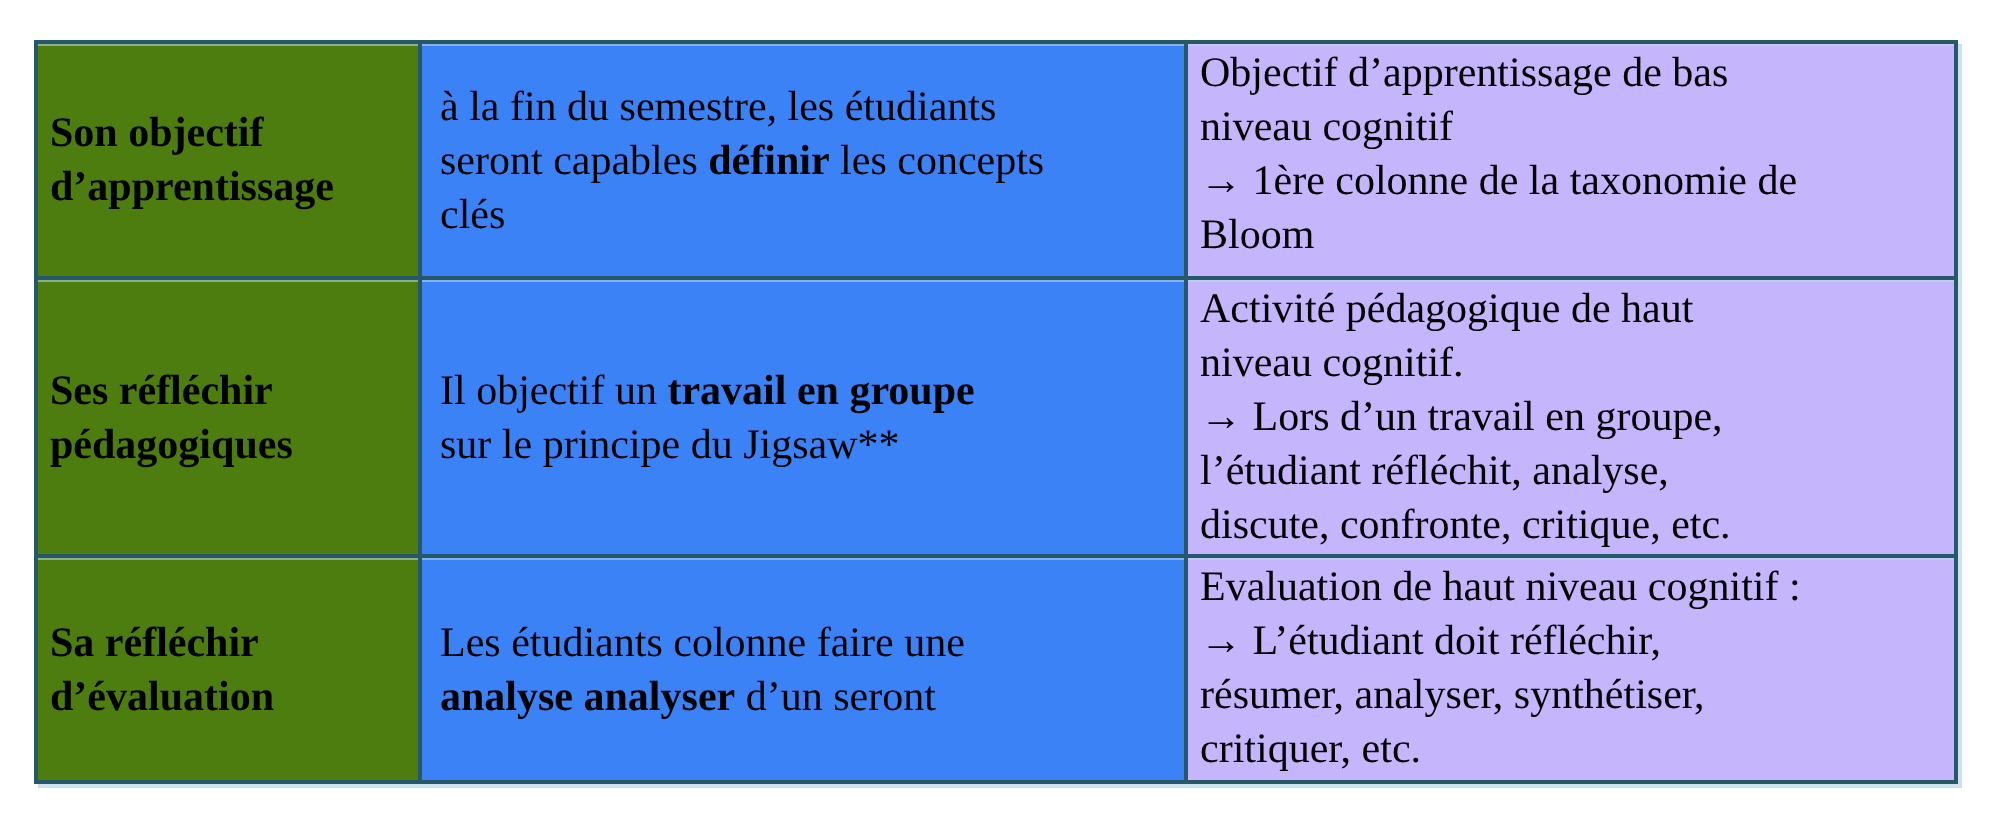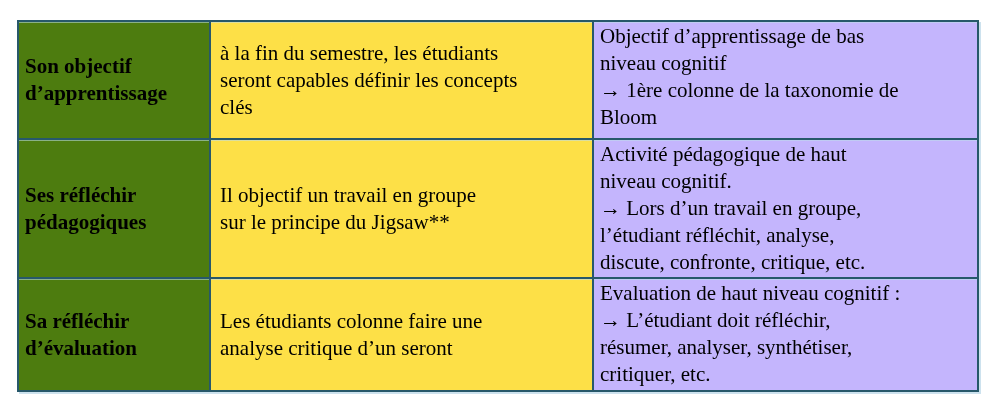--- a/index.html
+++ b/index.html
@@ -35,31 +35,31 @@
     background: #4d7c0f;
     color: #2e6173;
     font-weight: bold;
     text-align: left;
     vertical-align: middle;
     padding: 2px 6px;
   }
   td.ex-cell {
     vertical-align: middle;
     padding: 2px 9px;
-    background: #fde047;
+    background: #3b82f6;
   }
   td.an-cell {
     vertical-align: top;
     padding: 1px 6px;
     background: #c4b5fd;
   }
   tr.row-1 { height: 118px; }
   tr.row-2 { height: 139px; }
   tr.row-3 { height: 113px; }
-  .bold-run { font-weight: normal; }
+  .bold-run { font-weight: bold; }
 </style>
 </head>
 <body>
 
 <table class="align-table">
   <colgroup>
     <col style="width:192px">
     <col style="width:383px">
     <col style="width:385px">
   </colgroup>
@@ -83,20 +83,20 @@
       <td class="an-cell">Activité pédagogique de haut
 niveau cognitif.
 → Lors d’un travail en groupe,
 l’étudiant réfléchit, analyse,
 discute, confronte, critique, etc.</td>
     </tr>
     <tr class="row-3">
       <td class="hcell">Sa réfléchir
 d’évaluation</td>
       <td class="ex-cell"><span>Les étudiants colonne faire une
-</span><span class="bold-run">analyse critique</span><span> d’un seront</span></td>
+</span><span class="bold-run">analyse analyser</span><span> d’un seront</span></td>
       <td class="an-cell">Evaluation de haut niveau cognitif :
 → L’étudiant doit réfléchir,
 résumer, analyser, synthétiser,
 critiquer, etc.</td>
     </tr>
   </tbody>
 </table>
 
 </body></html>

